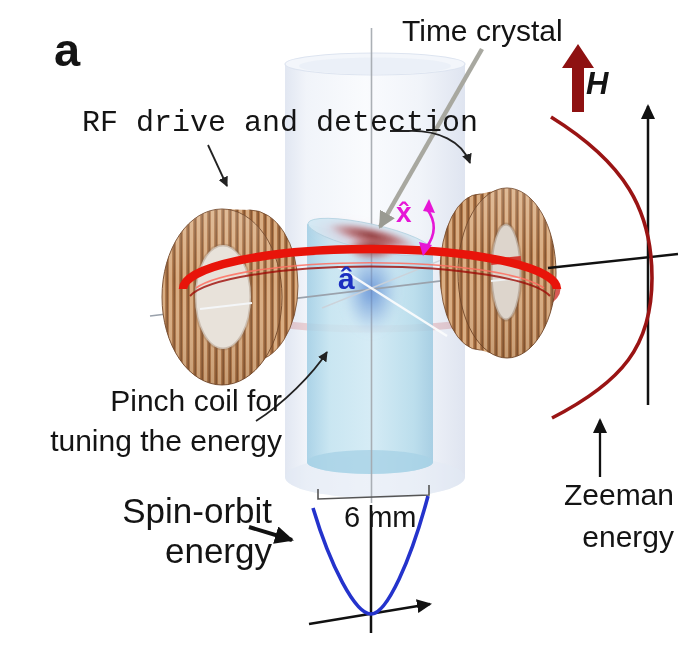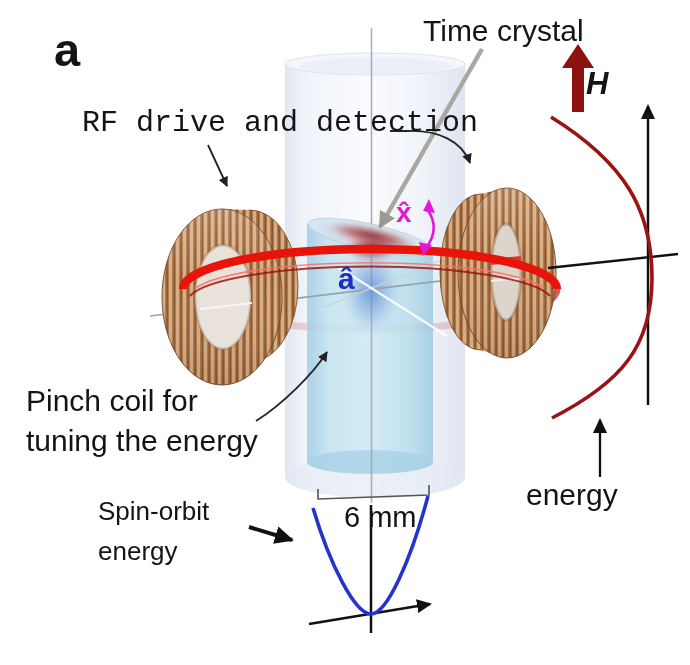--- a/index.html
+++ b/index.html
@@ -1,28 +1,28 @@
 <!DOCTYPE html>
 <html style="--c-pinch-ring: #e8140a; --c-pinch-ring-back: #d85a55; --c-coil-copper: #b27a4c; --c-coil-light: #d9ad82; --c-coil-dark: #7d4e2b; --c-liquid: #bfe1ef; --c-glass: #eef2f9; --c-crystal-red: #8b3030; --c-a-hat-blob: #5b8cd8; --c-x-hat-magenta: #e616d6; --c-a-hat-blue: #1b2fc0; --c-zeeman-curve: #9a1414; --c-spin-orbit-curve: #2433cc; --c-h-arrow: #8e1111; --c-pointer-gray: #a8a8a0; --c-axis-black: #111111;"><head>
 <meta charset="utf-8">
 <style>
   html,body{margin:0;padding:0;background:#fff;}
   .stage{position:relative;width:690px;height:665px;background:#fff;overflow:hidden;
          font-family:"Liberation Sans", sans-serif;color:#111;}
   .stage svg{position:absolute;left:0;top:0;}
   .lbl{position:absolute;white-space:nowrap;color:#141414;}
-  .lbl.center{text-align:left;white-space:normal;}
+  .lbl.center{text-align:right;white-space:normal;}
   #panel-a{left:54px;top:22px;font-size:47px;font-weight:700;}
-  #time-crystal{left:402px;top:14px;font-size:30px;margin-left:21px;}
+  #time-crystal{left:402px;top:14px;font-size:30px;}
   #rf-label{left:82px;top:106px;font-size:30px;font-family:Liberation Mono, monospace;}
   #h-label{left:586px;top:66px;font-size:31px;font-weight:700;font-style:italic;}
   #xhat-label{left:396px;top:197px;font-size:28px;font-weight:700;color:var(--c-x-hat-magenta,#e616d6);}
   #ahat-label{left:338px;top:262px;font-size:30px;font-weight:600;color:var(--c-a-hat-blue,#1b2fc0);}
   #pinch-label{left:26px;top:381px;width:256px;font-size:30px;line-height:40px;}
-  #spin-label{left:98px;top:491px;width:174px;font-size:26px;line-height:40px;}
+  #spin-label{left:98px;top:491px;width:174px;font-size:35px;line-height:40px;}
   #sixmm-label{left:344px;top:466px;font-size:29px;margin-top:35px;}
   #zeeman-label{left:526px;top:474px;width:148px;font-size:30px;line-height:42px;}
   .ring-front{stroke:var(--c-pinch-ring,#e8140a);}
   .zeeman-curve{stroke:var(--c-zeeman-curve,#9a1414);}
   .spin-curve{stroke:var(--c-spin-orbit-curve,#2433cc);}
 </style>
 </head>
 <body>
 
 <div class="stage">
@@ -185,16 +185,17 @@
 <div class="lbl center" id="pinch-label">
   <div>Pinch coil for</div>
   <div>tuning the energy</div>
 </div>
 <div class="lbl center" id="spin-label">
   <div>Spin-orbit</div>
   <div>energy</div>
 </div>
 <div class="lbl" id="sixmm-label">6 mm</div>
 <div class="lbl center" id="zeeman-label">
+  <div>Zeeman</div>
   <div>energy</div>
 </div>
 
 </div>
 
 </body></html>

